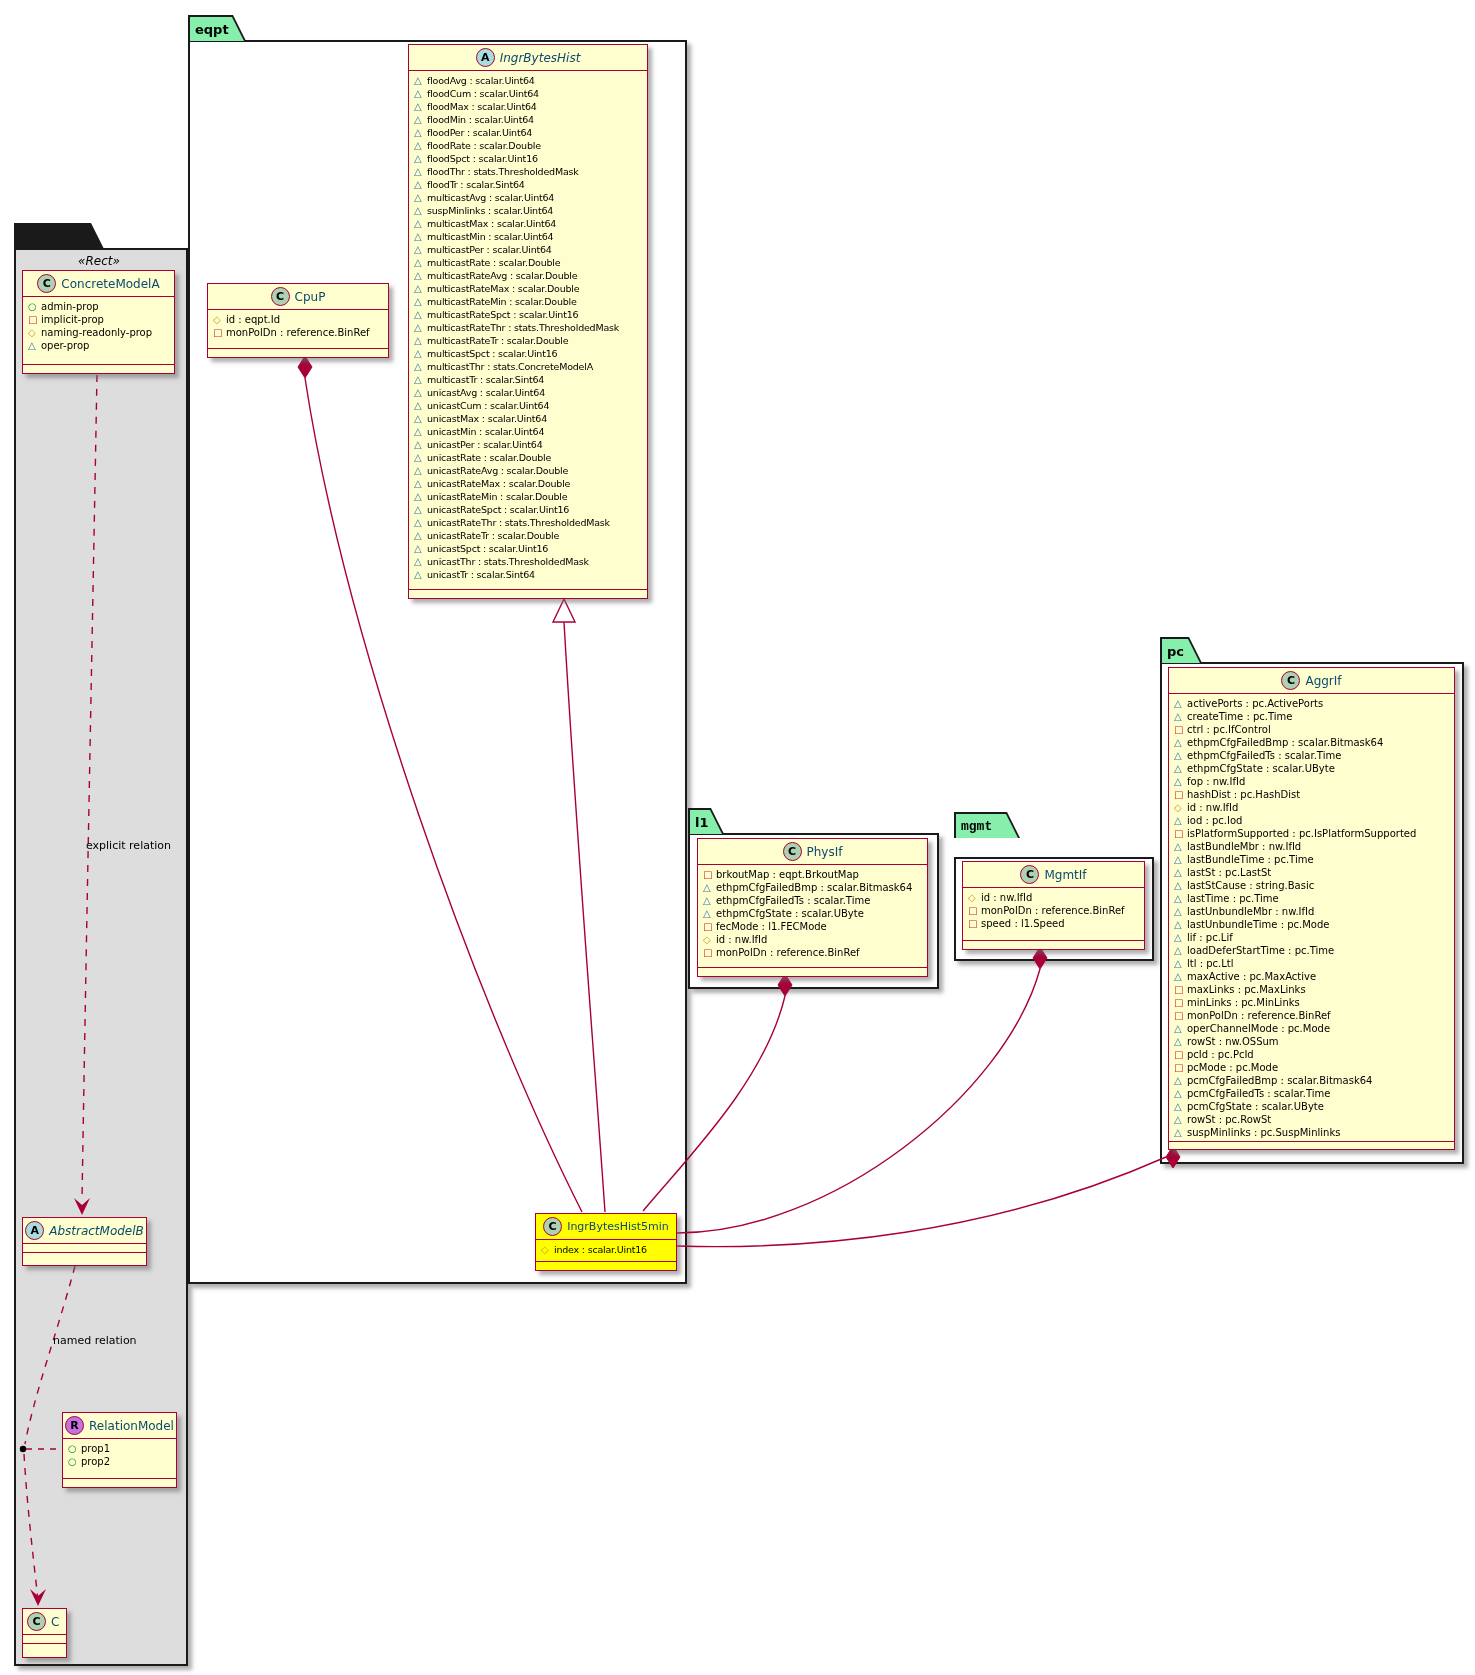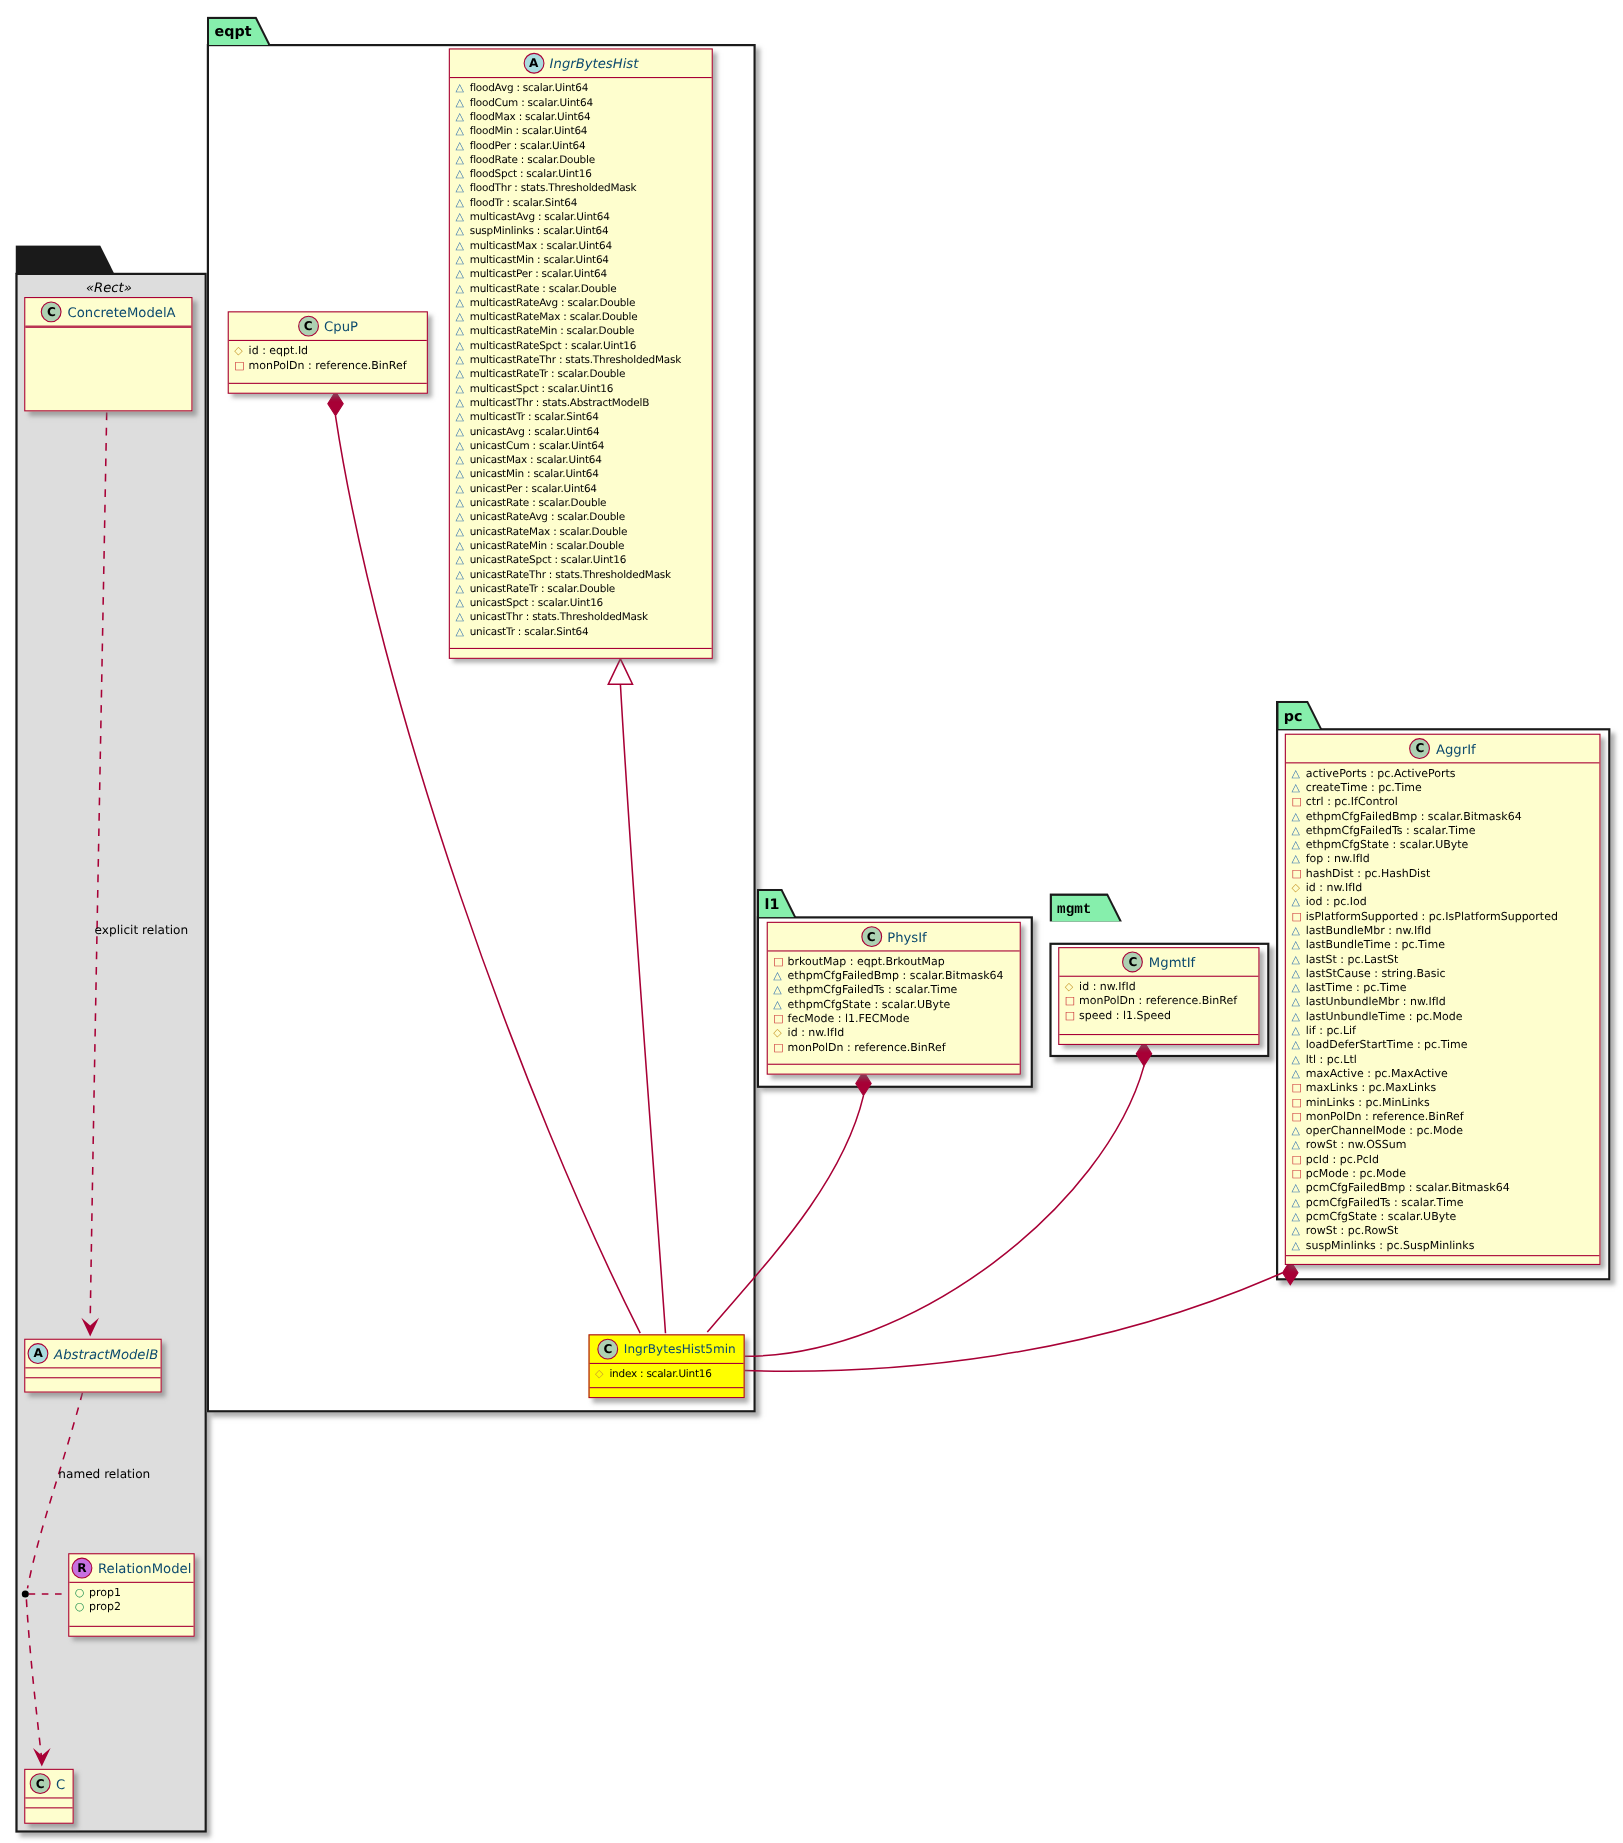--- a/index.html
+++ b/index.html
@@ -115,20 +115,38 @@
 
   <div class="lbl" style="left:86px;top:839px;">explicit relation</div>
   <div class="lbl" style="left:53px;top:1334px;">named relation</div>
   <div class="stereo" style="left:14px;top:254px;width:170px;">«Rect»</div>
 
   <div class="cls" style="left:22px;top:270px;width:151px;height:102px;">
     <div class="cls-h">
       <span class="badge c">C</span>
       <span class="cls-title">ConcreteModelA</span>
     </div>
+    <div class="cls-attrs">
+        <div class="attr">
+        <span class="ic ic-admin"></span>
+        <span>admin-prop</span>
+      </div>
+        <div class="attr">
+        <span class="ic ic-implicit"></span>
+        <span>implicit-prop</span>
+      </div>
+        <div class="attr">
+        <span class="ic ic-naming"></span>
+        <span>naming-readonly-prop</span>
+      </div>
+        <div class="attr">
+        <span class="ic ic-oper"></span>
+        <span>oper-prop</span>
+      </div>
+      </div>
     <div class="cls-f"></div>
   </div>
 
   <div class="cls" style="left:22px;top:1217px;width:123px;height:47px;">
     <div class="cls-h" style="border-bottom:none;">
       <span class="badge a">A</span>
       <span class="cls-title it">AbstractModelB</span>
     </div>
     <div class="strip"></div>
     <div class="strip"></div>
@@ -250,21 +268,21 @@
         <div class="attr">
         <span class="ic ic-oper"></span>
         <span>multicastRateTr : scalar.Double</span>
       </div>
         <div class="attr">
         <span class="ic ic-oper"></span>
         <span>multicastSpct : scalar.Uint16</span>
       </div>
         <div class="attr">
         <span class="ic ic-oper"></span>
-        <span>multicastThr : stats.AbstractModelB</span>
+        <span>multicastThr : stats.ConcreteModelA</span>
       </div>
         <div class="attr">
         <span class="ic ic-oper"></span>
         <span>multicastTr : scalar.Sint64</span>
       </div>
         <div class="attr">
         <span class="ic ic-oper"></span>
         <span>unicastAvg : scalar.Uint64</span>
       </div>
         <div class="attr">

